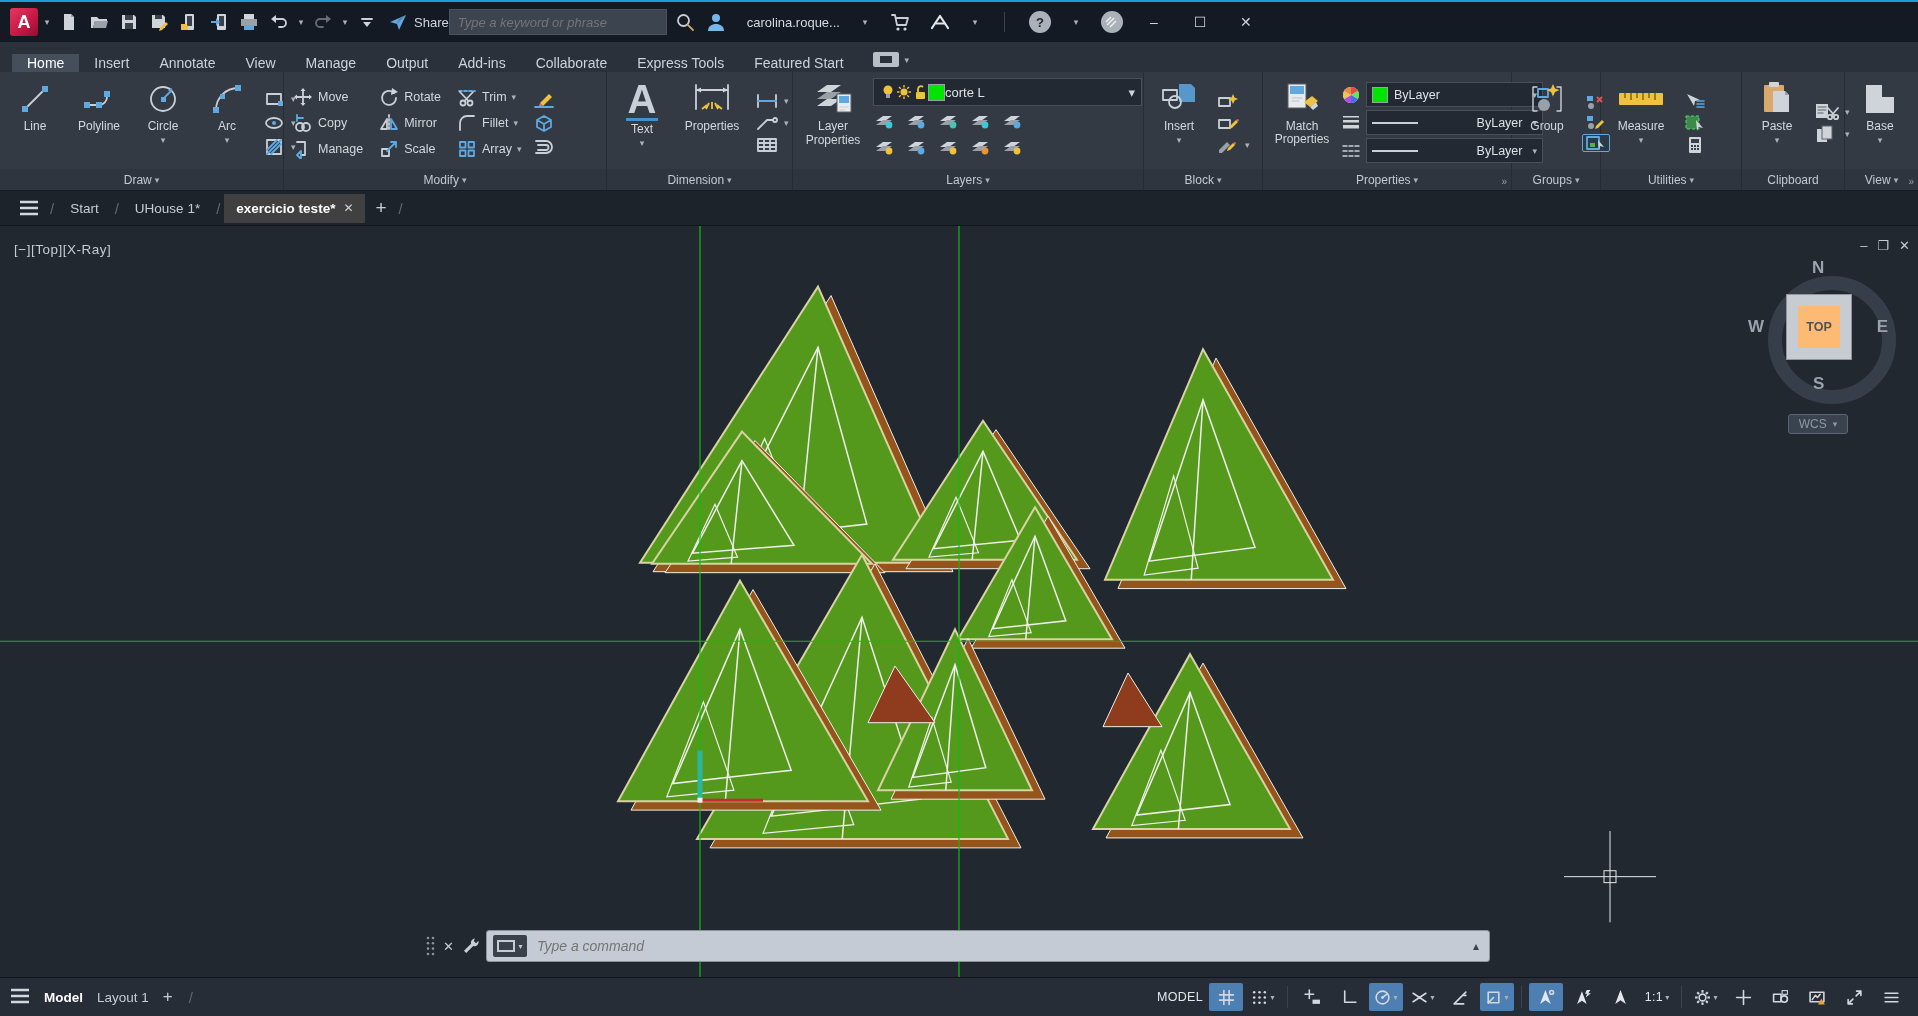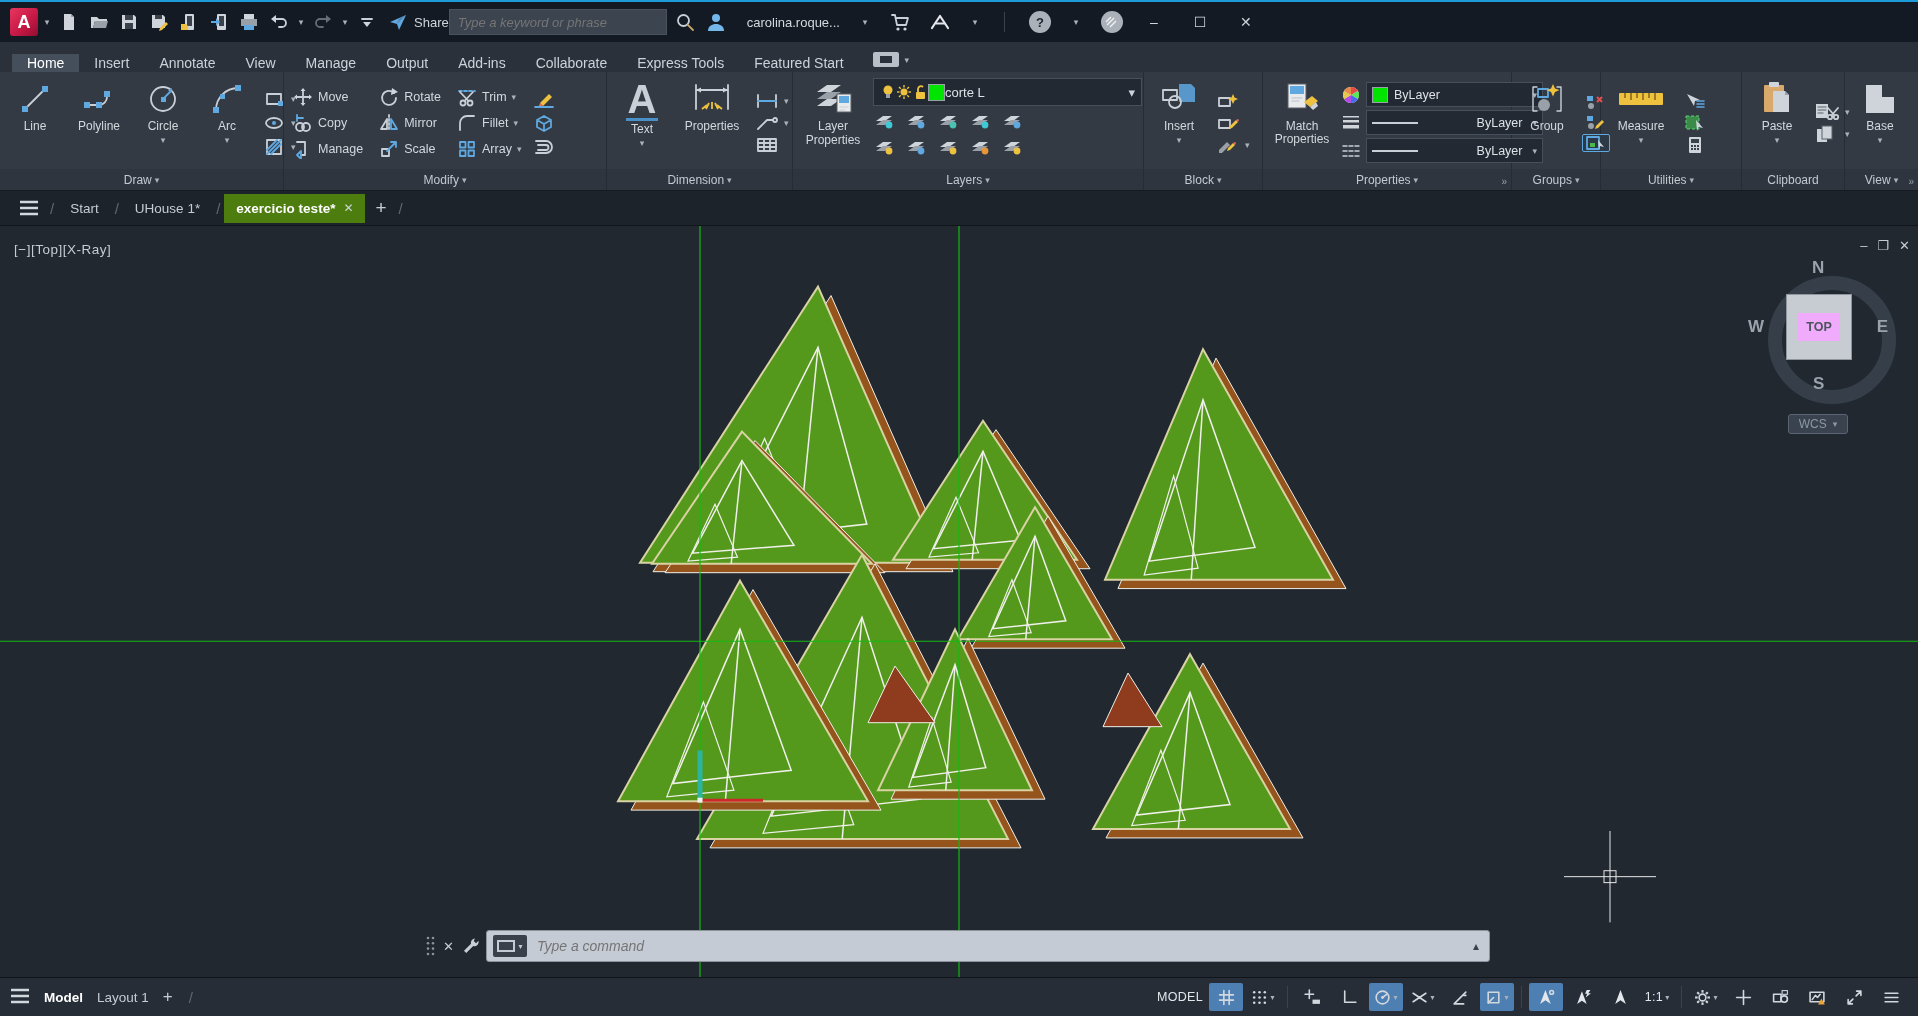--- a/index.html
+++ b/index.html
@@ -69,36 +69,36 @@
   .pdrop .ln{flex:0 0 46px;height:2px;background:#c9cfd6;}
   .pdrop .txt{flex:1;text-align:right;}
   .pdrop .caret{font-size:9px;color:#aab1b9;margin-left:4px;}
   .selhl{border:1px solid #5fa8e0;background:#2c3947;border-radius:2px;}
   .ltool{display:flex;align-items:center;justify-content:center;width:24px;height:22px;}
 
   
   .filetabs{height:34px;background:#1d232b;display:flex;align-items:center;gap:2px;padding-left:12px;flex:0 0 auto;border-bottom:1px solid #10151b;}
   .ft-burger{width:34px;display:flex;align-items:center;justify-content:center;}
   .ftab{padding:7px 12px;font-size:13.5px;color:#c6ccd3;display:flex;align-items:center;gap:8px;}
-  .ftab.active{background:#4d7c0f;color:#fff;font-weight:bold;}
+  .ftab.active{background:#404040;color:#fff;font-weight:bold;}
   .ftab .close{font-size:12px;color:#cfd4da;font-weight:normal;}
   .slash{color:#5f6873;font-size:15px;padding:0 2px;}
   .ft-plus{font-size:19px;color:#c6ccd3;padding:0 8px;}
 
   
   .viewport{position:relative;flex:1;background:#212830;overflow:hidden;}
   #vp-svg{position:absolute;inset:0;width:100%;height:100%;}
   .vp-label{position:absolute;left:14px;top:16px;font-size:13.5px;color:#c6ccd3;letter-spacing:.5px;}
   .vp-winbtns{position:absolute;right:8px;top:12px;display:flex;gap:10px;color:#c6ccd3;font-size:13px;}
   .viewcube{position:absolute;right:22px;top:34px;width:156px;display:flex;flex-direction:column;align-items:center;}
   .vc-ring{position:relative;width:132px;height:132px;}
   .vc-circle{position:absolute;left:16px;top:16px;width:100px;height:100px;border-radius:50%;border:14px solid #3a434e;opacity:.85;}
   .vc-letter{position:absolute;font-weight:bold;font-size:17px;color:#9aa2ac;}
   .vc-face{position:absolute;left:34px;top:34px;width:64px;height:64px;background:#c7ccd2;border:1px solid #8f969e;display:flex;align-items:center;justify-content:center;}
-  .vc-face-inner{width:42px;height:28px;background:#f0abfc;display:flex;align-items:center;justify-content:center;font-size:12.5px;font-weight:bold;color:#4e545c;}
+  .vc-face-inner{width:42px;height:42px;background:#fdba74;display:flex;align-items:center;justify-content:center;font-size:12.5px;font-weight:bold;color:#4e545c;}
   .wcs-pill{margin-top:22px;background:#3a424d;border:1px solid #5a6472;border-radius:3px;padding:2px 10px;font-size:12px;color:#8a99a8;display:flex;align-items:center;gap:6px;}
   .wcs-pill .caret{font-size:9px;color:#8a99a8;}
 
   
   .cmdbar{position:absolute;left:425px;bottom:14px;width:1065px;height:34px;display:flex;align-items:center;gap:6px;}
   .cmd-grip{display:flex;align-items:center;}
   .cmd-x{color:#c6ccd3;font-size:13px;padding:0 2px;}
   .cmd-input-wrap{flex:1;height:30px;background:#c5cbd4;border:1px solid #8b929c;border-radius:3px;display:flex;align-items:center;padding:0 6px;gap:8px;}
   .cmd-chip{width:34px;height:22px;background:#3a414b;border-radius:2px;display:flex;align-items:center;justify-content:center;gap:3px;}
   .cmd-chip i{display:block;width:14px;height:8px;border:2px solid #c5cbd4;}

